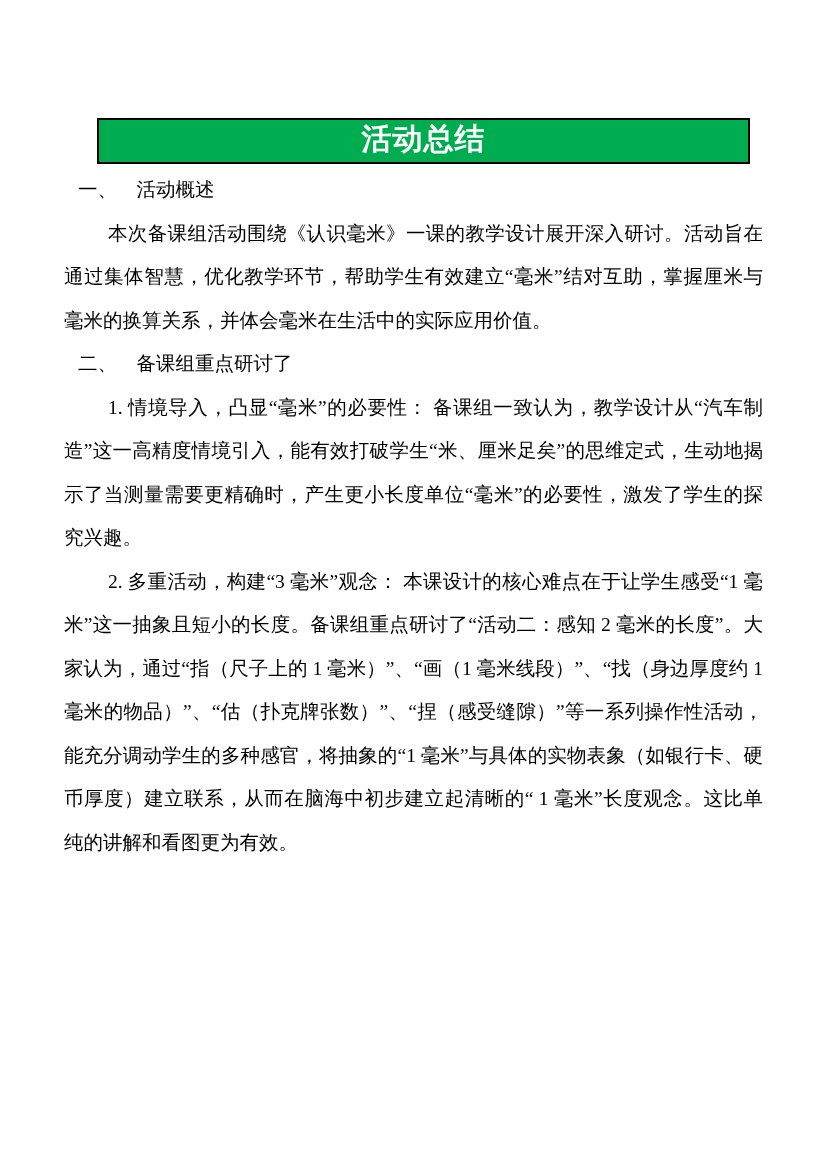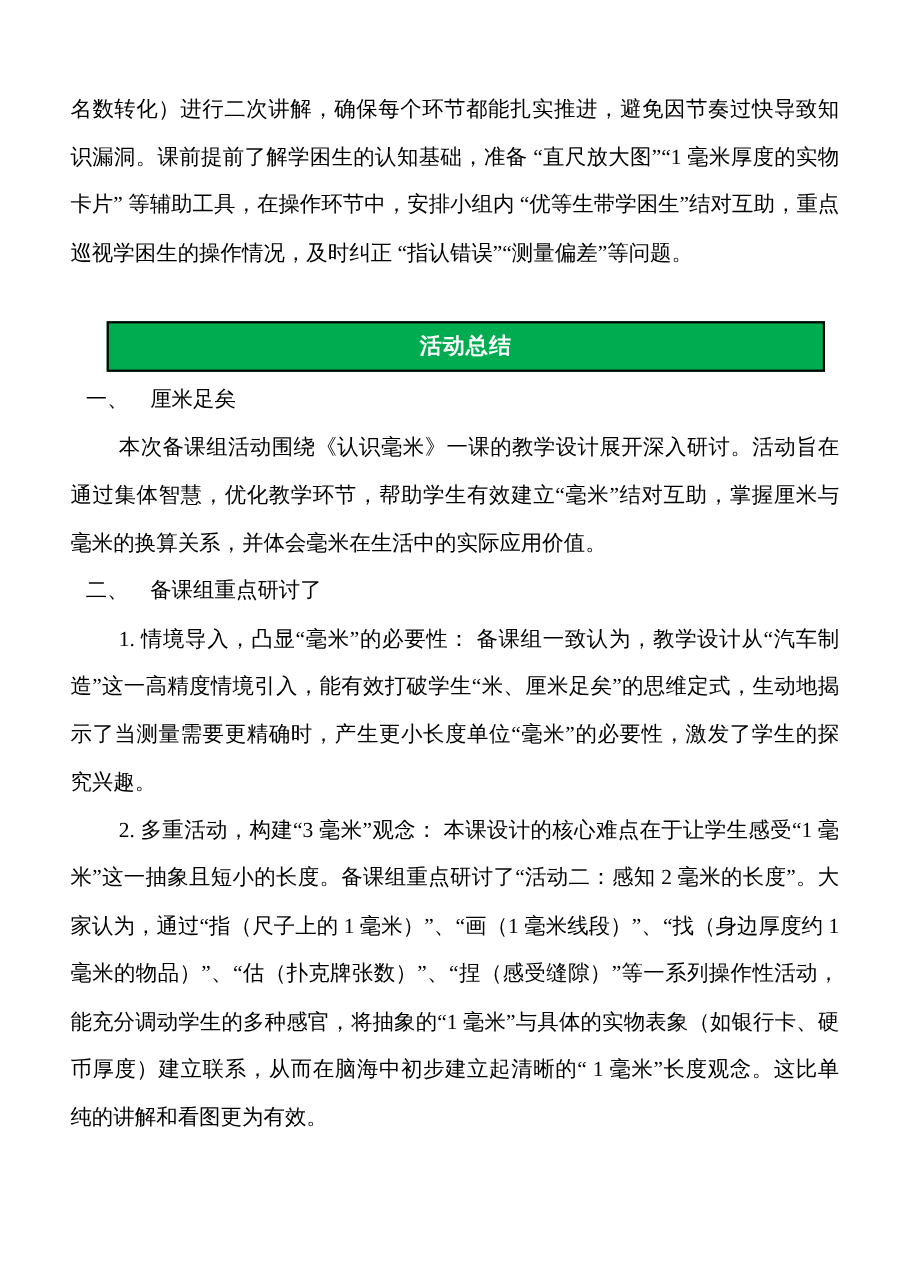--- a/index.html
+++ b/index.html
@@ -41,43 +41,42 @@
     margin: 40px 0 4px 33px;
     width: 653px;
     height: 46px;
     background: #00AC50;
     border: 2px solid #000000;
     display: flex;
     align-items: center;
     justify-content: center;
   }
   .banner-title {
-    font-family: Liberation Sans, sans-serif;
+    font-family: Liberation Mono, monospace;
     font-weight: bold;
-    font-size: 20px;
+    font-size: 30px;
     color: #ffffff;
     line-height: 1;
     letter-spacing: 1px;
   }
   b {
     font-weight: normal;
   }
 </style>
 </head>
 <body>
 
 <div class="content">
 
-  <p class="para">名数转化）进行二次讲解，确保每个环节都能扎实推进，避免因节奏过快导致知识漏洞。课前提前了解学困生的认知基础，准备 “直尺放大图”“1 毫米厚度的实物卡片” 等辅助工具，在操作环节中，安排小组内 “优等生带学困生”结对互助，重点巡视学困生的操作情况，及时纠正 “指认错误”“测量偏差”等问题。</p>
 
   <div class="banner">
     <span class="banner-title">活动总结</span>
   </div>
 
-  <p class="heading">一、　厘米足矣</p>
+  <p class="heading">一、　活动概述</p>
 
   <p class="para para-indent">本次备课组活动围绕《认识毫米》一课的教学设计展开深入研讨。活动旨在通过集体智慧，优化教学环节，帮助学生有效建立“毫米”结对互助，掌握厘米与毫米的换算关系，并体会毫米在生活中的实际应用价值。</p>
 
   <p class="heading">二、　备课组重点研讨了</p>
 
   <p class="para para-indent"><span>1. </span><b>情境导入，凸显“毫米”的必要性：</b><span> 备课组一致认为，教学设计从“汽车制造”这一高精度情境引入，能有效打破学生“米、厘米足矣”的思维定式，生动地揭示了当测量需要更精确时，产生更小长度单位“毫米”的必要性，激发了学生的探究兴趣。</span></p>
 
   <p class="para para-indent"><span>2. </span><b>多重活动，构建“3 毫米”观念：</b><span> 本课设计的核心难点在于让学生感受“1 毫米”这一抽象且短小的长度。备课组重点研讨了</span><b>“活动二：感知 2 毫米的长度”</b><span>。大家认为，通过“指（尺子上的 1 毫米）”、“画（1 毫米线段）”、“找（身边厚度约 1 毫米的物品）”、“估（扑克牌张数）”、“捏（感受缝隙）”等一系列操作性活动，能充分调动学生的多种感官，将抽象的“1 毫米”与具体的实物表象（如银行卡、硬币厚度）建立联系，从而在脑海中初步建立起清晰的“ 1 毫米”长度观念。这比单纯的讲解和看图更为有效。</span></p>
 
 </div>

